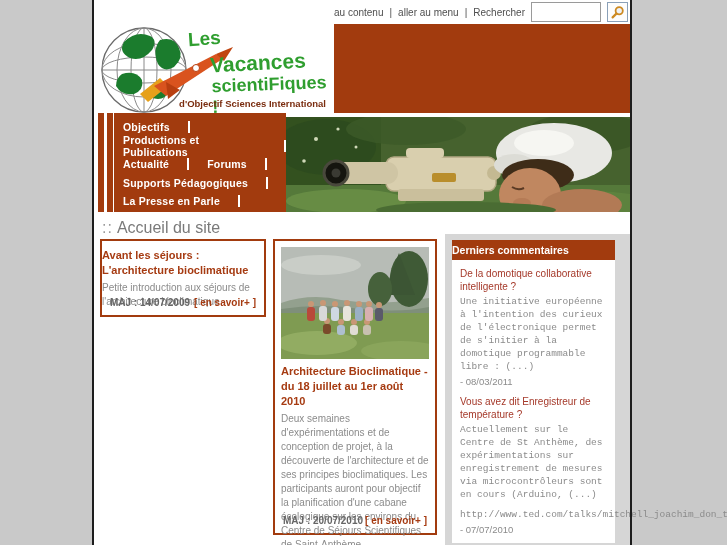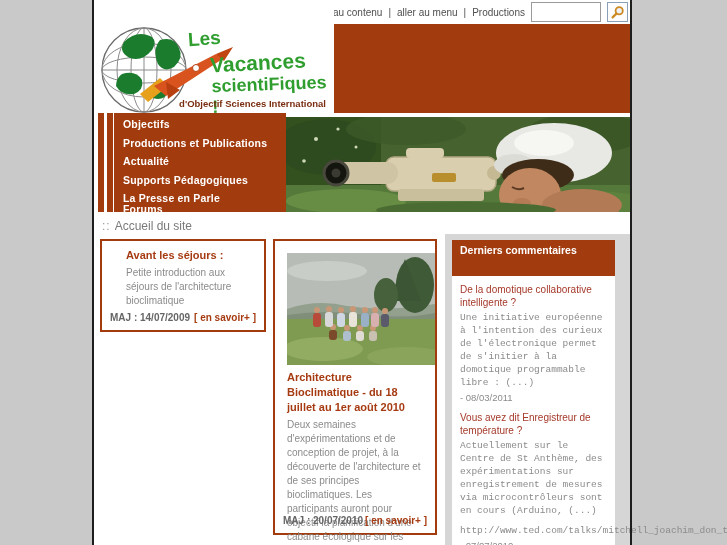--- a/index.html
+++ b/index.html
@@ -28,66 +28,66 @@
   .logo-l3{position:absolute;left:118px;top:74px;font-size:18px;font-weight:bold;color:#2f9e2f;transform:rotate(-2deg);}
   .logo-sub{position:absolute;right:8px;bottom:4px;font-size:9.5px;color:#7a2d10;font-weight:bold;}
 
   
   .rustpanel{position:absolute;left:240px;top:24px;width:296px;height:93px;background:#a23b0e;}
   .menuwrap{position:absolute;left:0;top:113px;width:536px;height:99px;background:#fff;}
   .stripe{position:absolute;top:0;width:6px;height:99px;background:#a23b0e;}
   .s1{left:4px;}.s2{left:13px;}
   .menublock{position:absolute;left:20px;top:0;width:172px;height:99px;background:#a23b0e;
     box-sizing:border-box;padding:5px 0 0 9px;}
-  .mrow{display:flex;align-items:flex-start;height:18.5px;gap:18px;flex-direction:column;}
+  .mrow{display:flex;align-items:center;height:18.5px;gap:18px;}
   .mitem{color:#fff;font-weight:bold;font-size:10.5px;letter-spacing:.2px;}
   .msep{width:2px;height:12px;background:#fff;display:inline-block;}
 
   .headerphoto{position:absolute;left:192px;top:117px;width:344px;height:95px;overflow:hidden;}
 
-  .breadcrumb{position:absolute;left:8px;top:219px;font-size:12px;color:#7a7a7a;}
+  .breadcrumb{position:absolute;left:8px;top:219px;font-size:16px;color:#7a7a7a;}
   .bc-marker{color:#9a9a9a;margin-right:4px;letter-spacing:1px;}
 
   
   .box{position:absolute;background:#fff;border:2px solid #a23b0e;box-sizing:border-box;
     font-size:10px;color:#8b8b8b;}
-  .leftbox{left:6px;top:239px;width:166px;height:93px;padding:7px 24px;}
-  .midbox{left:179px;top:239px;width:164px;height:296px;padding:12px;}
+  .leftbox{left:6px;top:239px;width:166px;height:78px;padding:7px 0;}
+  .midbox{left:179px;top:239px;width:164px;height:296px;padding:6px;}
   .btitle{color:#a63b12;font-weight:bold;font-size:11px;line-height:15px;}
   .bbody{line-height:14px;margin-top:3px;}
   .bfooter{position:absolute;left:8px;right:8px;bottom:7px;display:flex;justify-content:space-between;font-weight:bold;}
   .maj{color:#666666;font-size:10px;}
   .more{color:#a63b12;font-size:10px;}
   .midphoto{display:block;width:148px;height:112px;}
   .midbox .btitle{margin-top:5px;}
 
   
   .sidebar{position:absolute;left:351px;top:234px;width:185px;height:311px;background:#d6d6d6;}
-  .sbheader{margin:6px 0 0 7px;width:163px;height:36px;background:#a23b0e;color:#fff;font-weight:bold;
-    font-size:10.5px;line-height:20px;padding-left:8px;box-sizing:border-box;}
+  .sbheader{margin:6px 0 0 7px;width:163px;height:20px;background:#a23b0e;color:#fff;font-weight:bold;
+    font-size:10.5px;line-height:20px;box-sizing:border-box;}
   .sbbody{margin-left:7px;width:163px;background:#fff;box-sizing:border-box;padding:7px 8px;
     font-size:9.5px;color:#8b8b8b;}
   .comment{margin-bottom:7px;}
   .comment:last-child{margin-bottom:0;}
   .ctitle{display:block;color:#a5392a;font-size:10px;line-height:13px;}
   .cbody{line-height:13px;margin-top:2px;font-family:Liberation Mono, monospace;}
   .cdate{line-height:13px;margin-top:2px;}
   .url{white-space:nowrap;}
 </style>
 </head>
 <body>
 
 <div class="page">
 
   <div class="topbar">
     <a>aller au contenu</a>
     <span>|</span>
     <a>aller au menu</a>
     <span>|</span>
-    <span>Productions</span>
+    <span>Rechercher</span>
     <input class="searchbox" value="" style="">
     <button class="searchbtn">
       <svg width="15" height="15" viewBox="0 0 15 15">
         <circle cx="9.2" cy="5.8" r="3.6" fill="#eef2f8" stroke="#cd8a22" stroke-width="1.8"></circle>
         <line x1="6.4" y1="8.6" x2="2.6" y2="12.4" stroke="#cd8a22" stroke-width="2.2" stroke-linecap="round"></line>
       </svg>
     </button>
   </div>
 
   <div class="logobox">
@@ -184,20 +184,21 @@
     </svg>
   </div>
 
   <div class="breadcrumb">
     <span class="bc-marker">::</span><a>Accueil du site</a>
   </div>
 
   <div class="box leftbox">
     <div class="btitle">
       <div>Avant les séjours :</div>
+      <div>L'architecture bioclimatique</div>
     </div>
     <div class="bbody">Petite introduction aux séjours de l'architecture bioclimatique</div>
     <div class="bfooter">
       <span class="maj">MAJ : 14/07/2009</span>
       <a class="more">[ en savoir+ ]</a>
     </div>
   </div>
 
   <div class="box midbox">
     <svg class="midphoto" viewBox="0 0 148 112" preserveAspectRatio="none">

